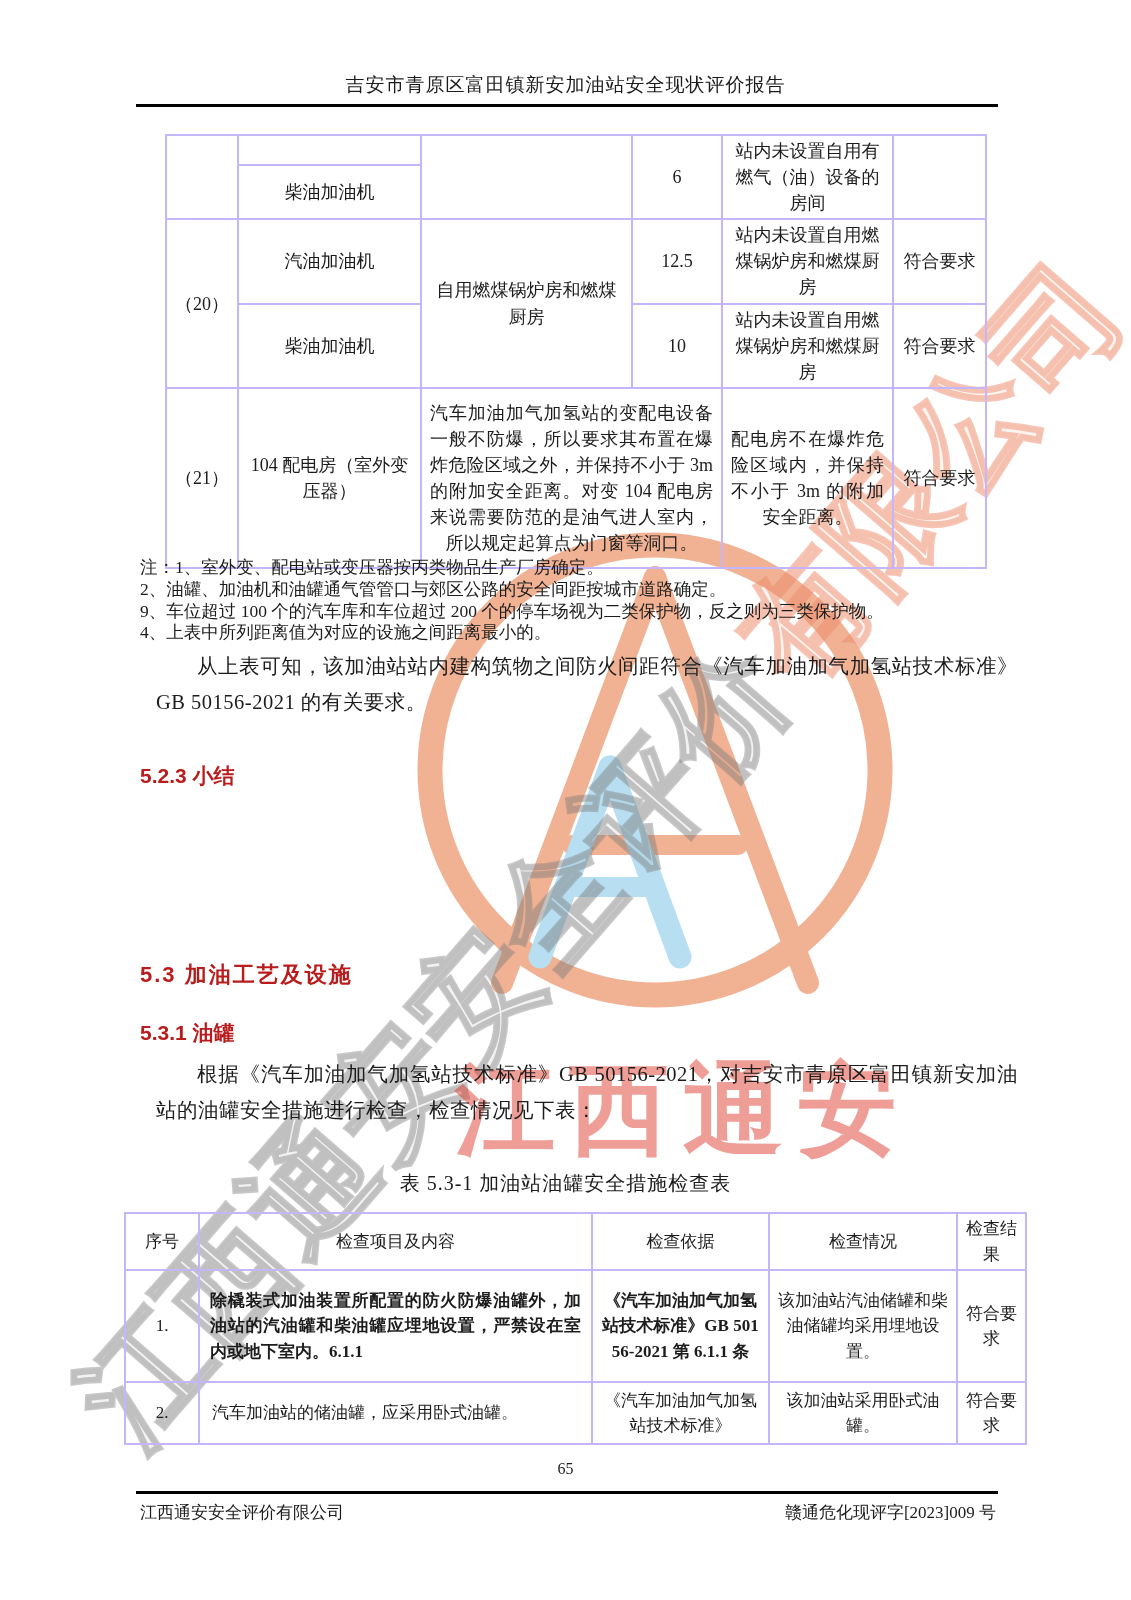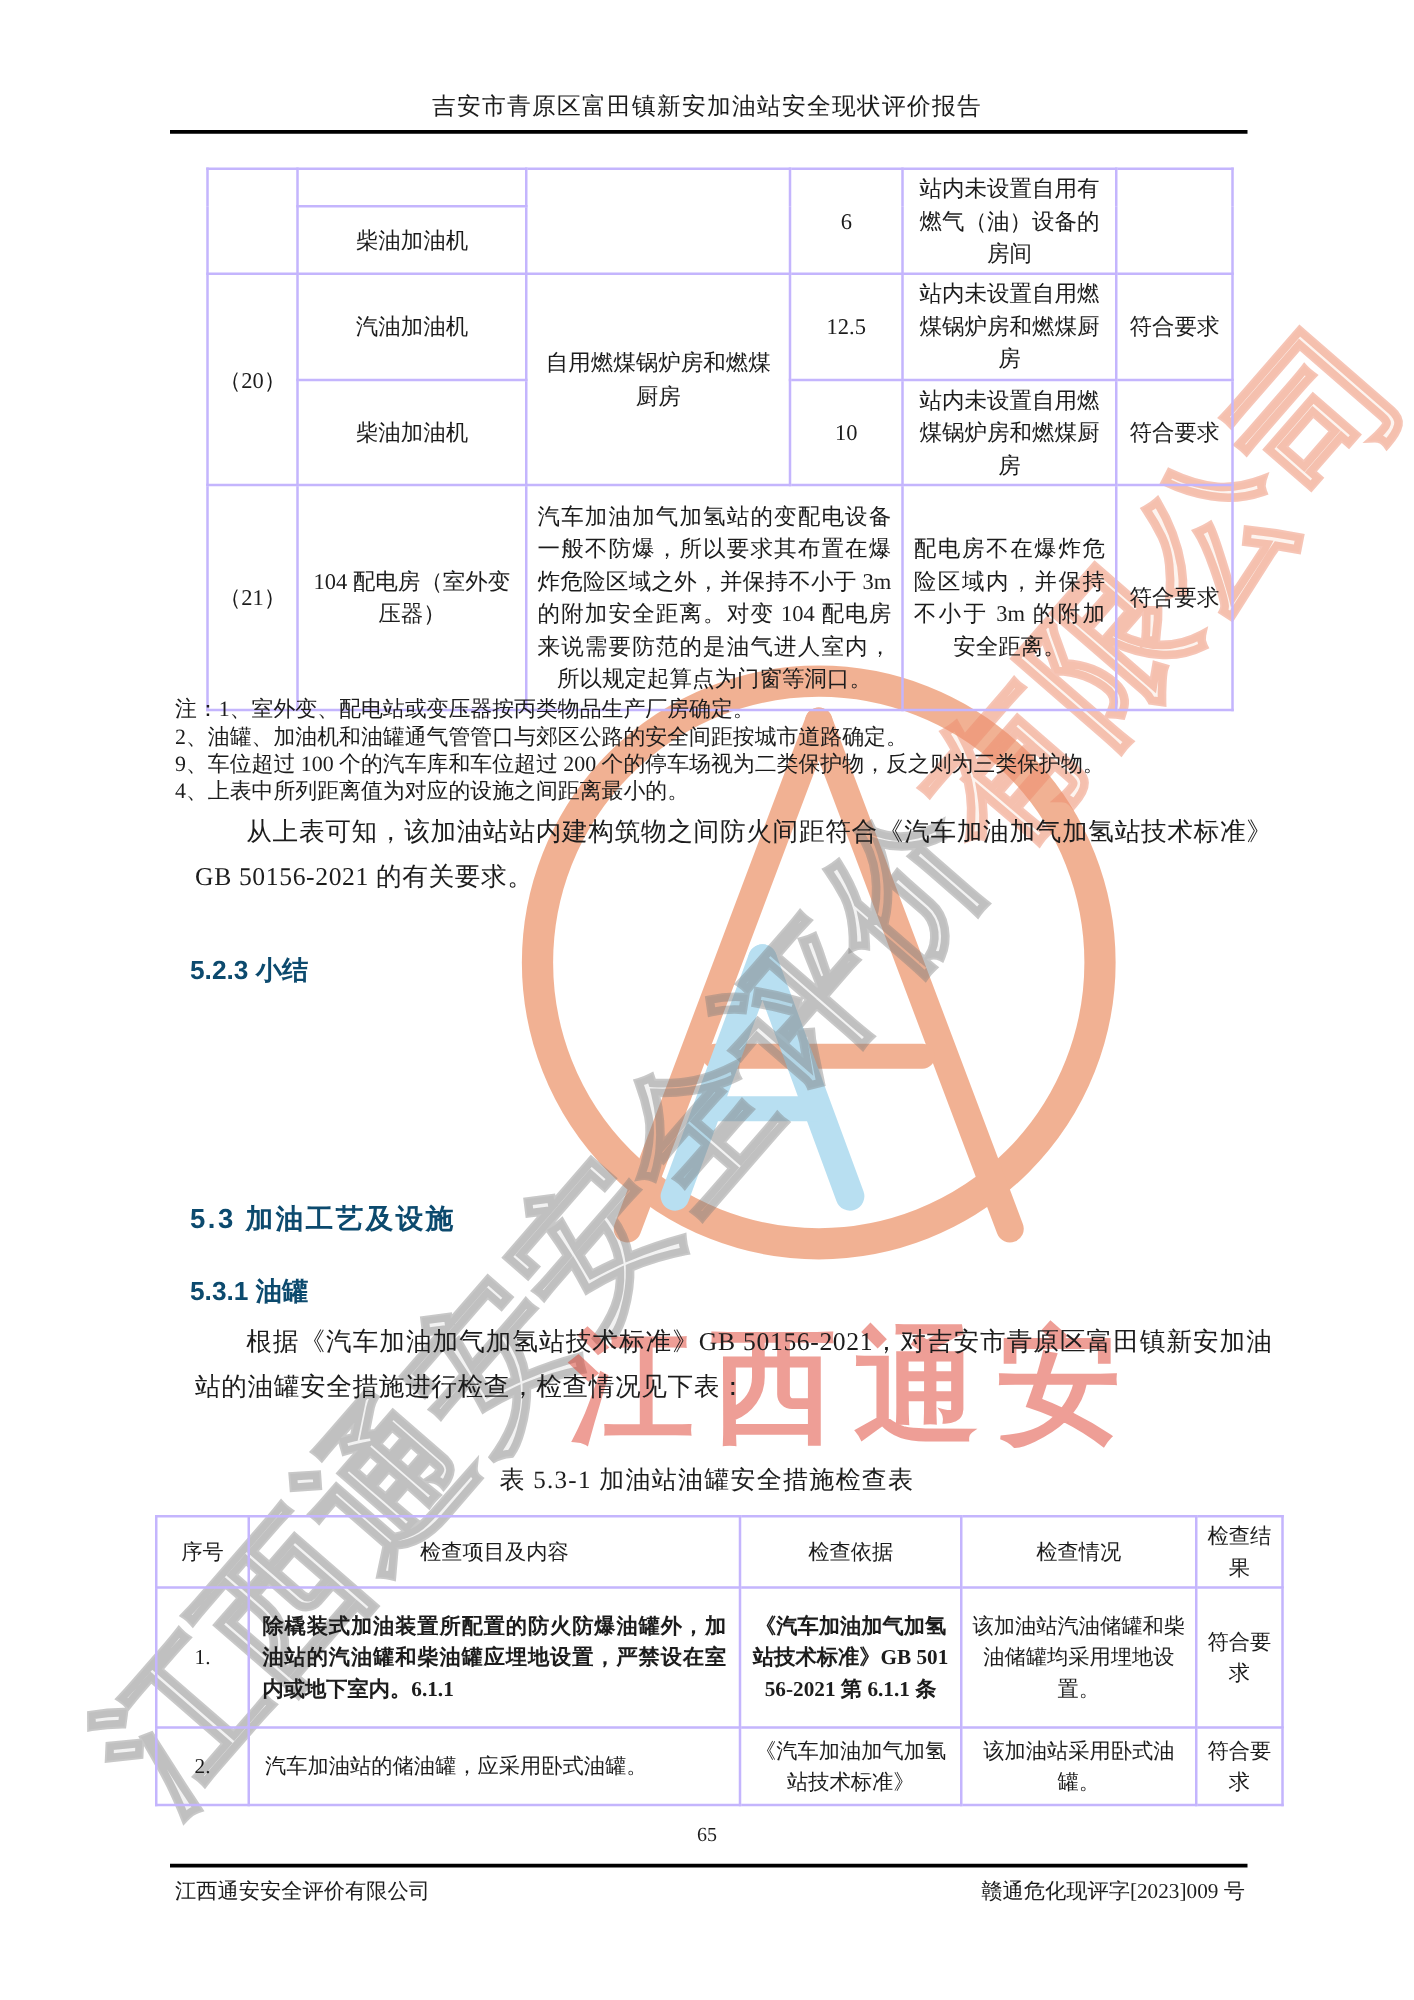--- a/index.html
+++ b/index.html
@@ -47,22 +47,22 @@
   .t2 .item-cell { text-align:justify; text-align-last:left; padding:4px 10px; }
 
   
   .notes { position:absolute; left:140px; top:557px; width:868px;
            font-size:17.5px; line-height:21.8px; }
   .para  { position:absolute; left:156px; width:862px; font-size:20.5px;
            line-height:36px; text-align:justify; text-indent:2em; letter-spacing:.5px; }
   #para1 { top:648px; }
   #para2 { top:796px; }
   #para3 { top:1056px; }
-  .hd { position:absolute; left:152px; font-family:"Liberation Sans", sans-serif;
-        font-weight:bold; color:#0c4a6e;text-align:right; }
+  .hd { position:absolute; left:140px; font-family:"Liberation Sans", sans-serif;
+        font-weight:bold; color:#b91c1c;text-align:right; }
   #h523 { top:762px;  font-size:21px; }
   #h53  { top:960px;  font-size:22px; letter-spacing:2px; }
   #h531 { top:1019px; font-size:21px; }
   .tbl-caption { position:absolute; left:0; top:1170px; width:100%;
                  text-align:center; font-size:20px; letter-spacing:1px; }
 </style>
 </head>
 <body>
 
 <div class="layer-wm">

